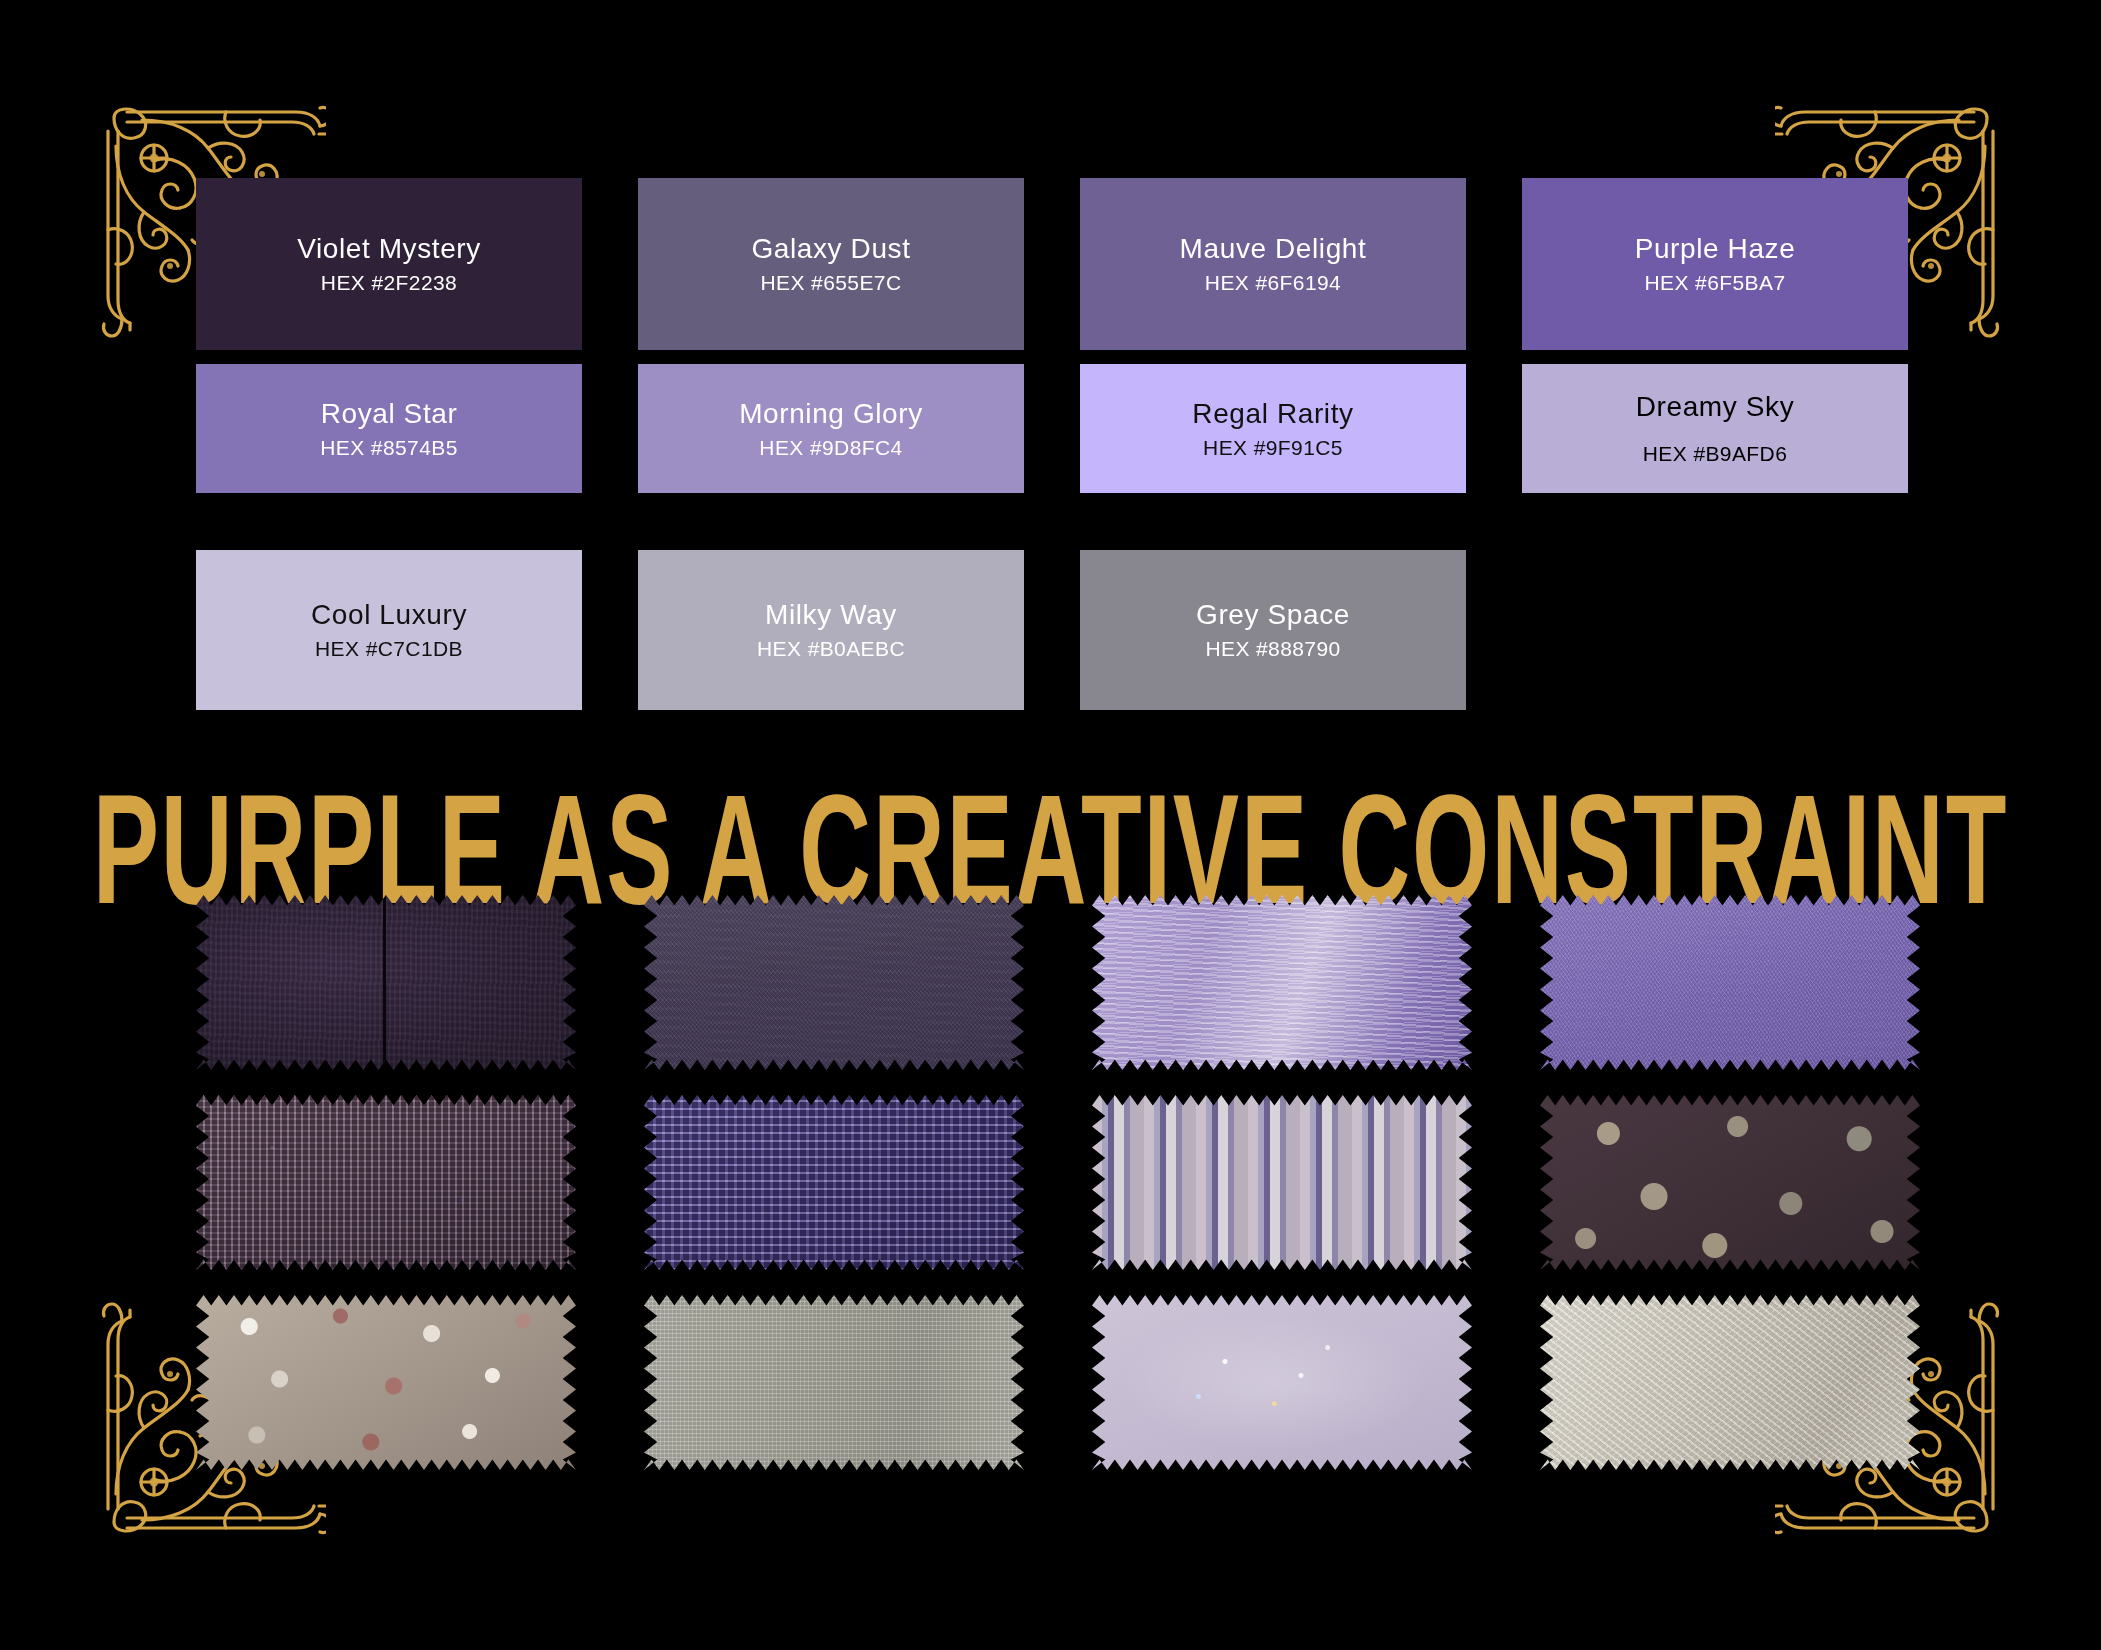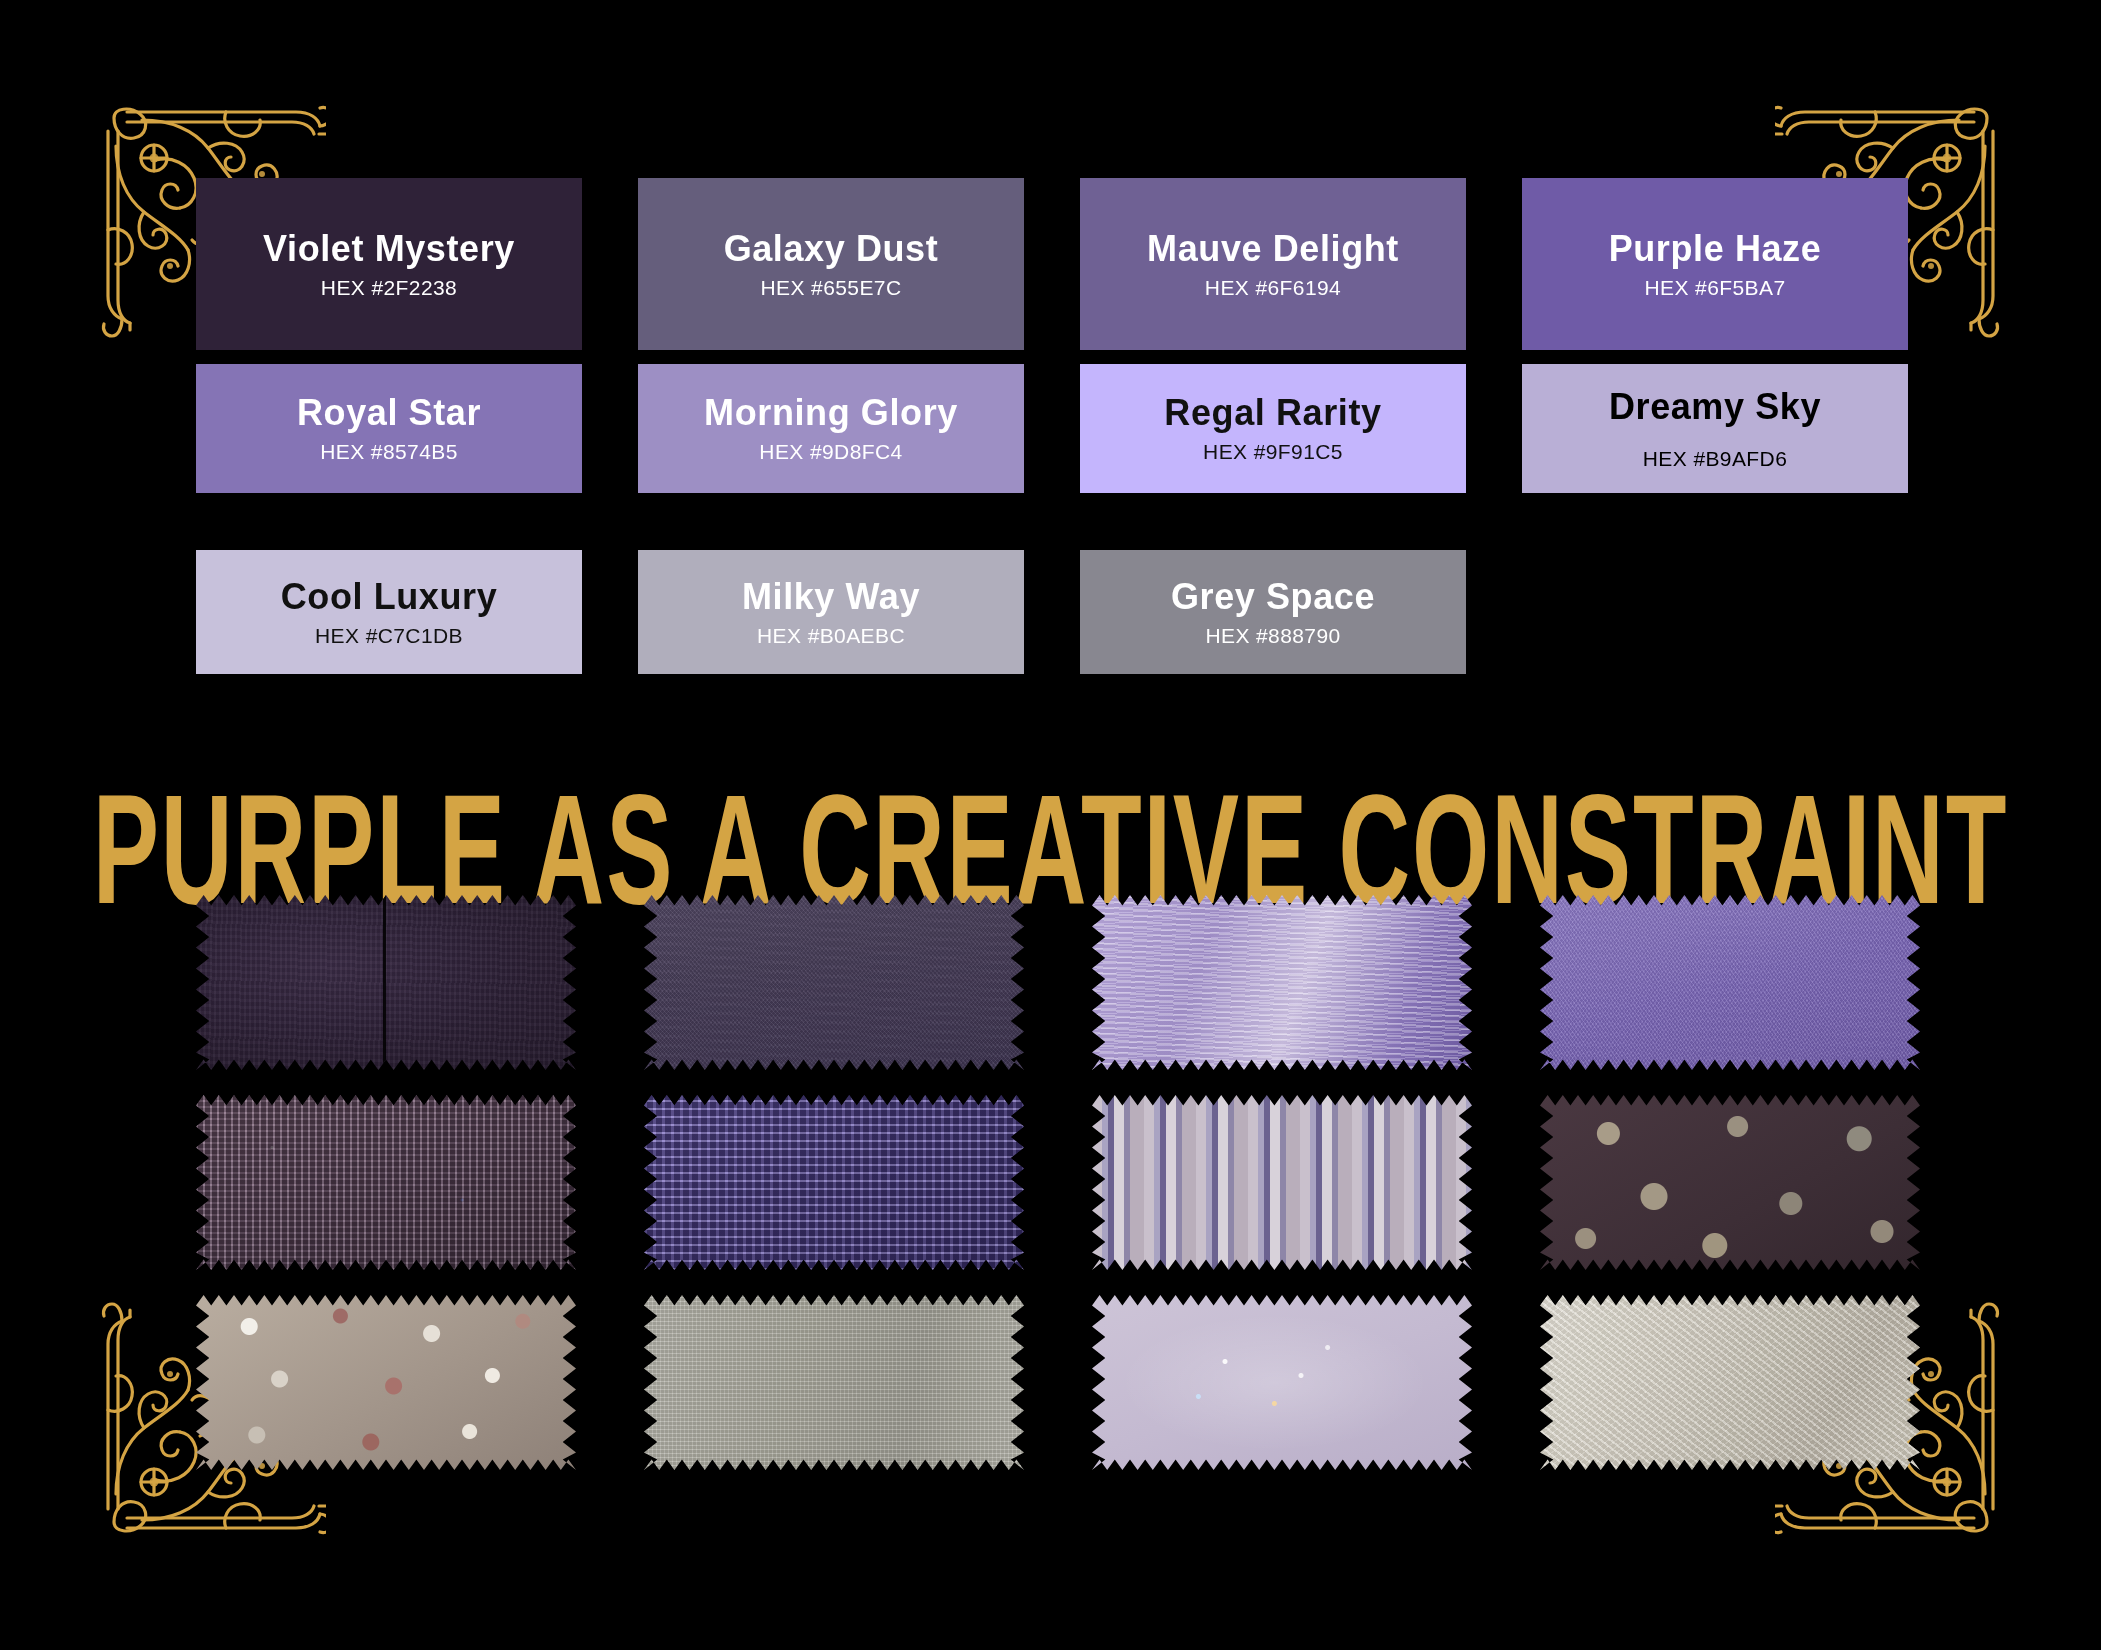--- a/index.html
+++ b/index.html
@@ -33,37 +33,37 @@
     column-gap:56px;
     row-gap:14px;
   }
   .swatch {
     display:flex; flex-direction:column;
     align-items:center; justify-content:center;
     text-align:center;
     line-height:1.12;
   }
   .sw-name {
-    font-size:36px;
-    font-weight:700;
+    font-size:28px;
+    font-weight:400;
     letter-spacing:.6px;
     white-space:nowrap;
   }
   .sw-hex {
     font-size:21px;
     font-weight:400;
     letter-spacing:.4px;
     margin-top:7px;
     white-space:nowrap;
   }
 
   
   .r1 { align-self:start;  height:172px; margin-top:0px;  }
   .r2 { height:129px; }
-  .r3 { height:124px; }
+  .r3 { height:160px; }
 
   
   #title {
     position:absolute;
     left:0; right:0;
     top:758px;
     text-align:center;
     color:#D4A444;
     font-family:"Liberation Sans Narrow","Liberation Sans",sans-serif;
     font-size:108px;

